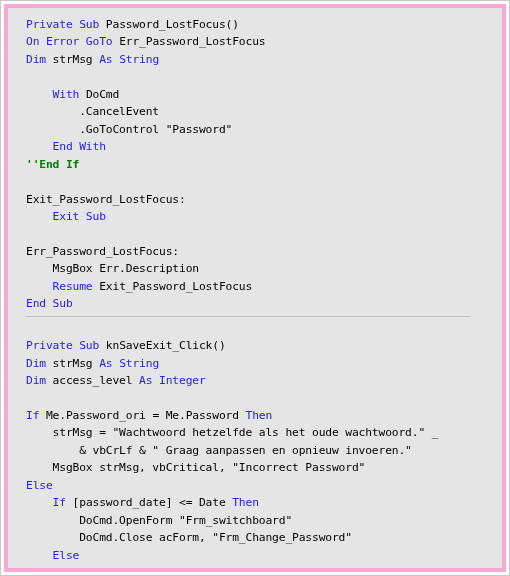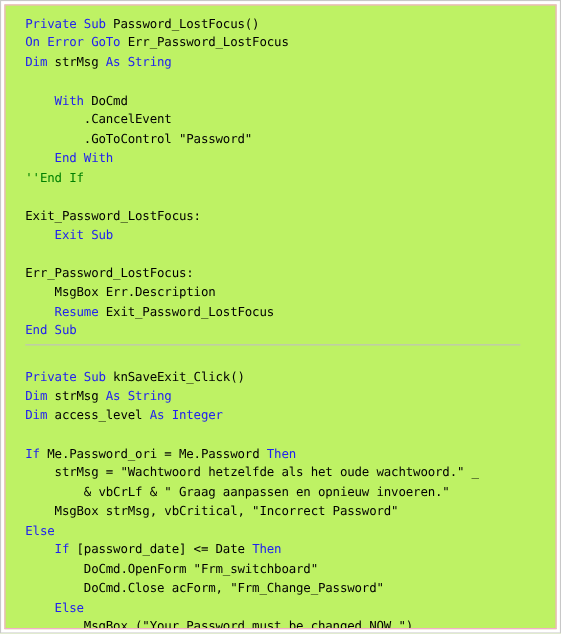--- a/index.html
+++ b/index.html
@@ -20,22 +20,22 @@
     width: 510px;
     height: 576px;
     background: #ffffff;
     border: 1px solid #c8c8c8;
     padding: 3px;
   }
   #code-frame-inner {
     box-sizing: border-box;
     width: 100%;
     height: 100%;
-    border: 1px solid #f9a8d4;
-    background: #bef264;
+    border: 4px solid #f9a8d4;
+    background: #e5e5e5;
     padding: 8px 16px 0 0;
     overflow: hidden;
   }
 
   #code-listing {
     box-sizing: border-box;
     width: 100%;
     padding: 0 6px 0 18px;
     font-family: "DejaVu Sans Mono", monospace;
     font-size: 11.3px;
@@ -50,21 +50,21 @@
     min-height: 17.45px;
     font-family: "DejaVu Sans Mono", monospace;
   }
   .code-line.blank {
     height: 17.45px;
   }
 
   
   .tok-kw   { color: #2222ee; }
   .tok-txt  { color: #000000; }
-  .tok-cmt  { color: #008000; }
+  .tok-cmt  { color: #008000; font-weight: bold; }
 
   
   .proc-separator {
     height: 0;
     border-top: 1px solid #bfbfbf;
     margin: 3px 10px 3px 0;
   }
 </style>
 </head>
 <body>

